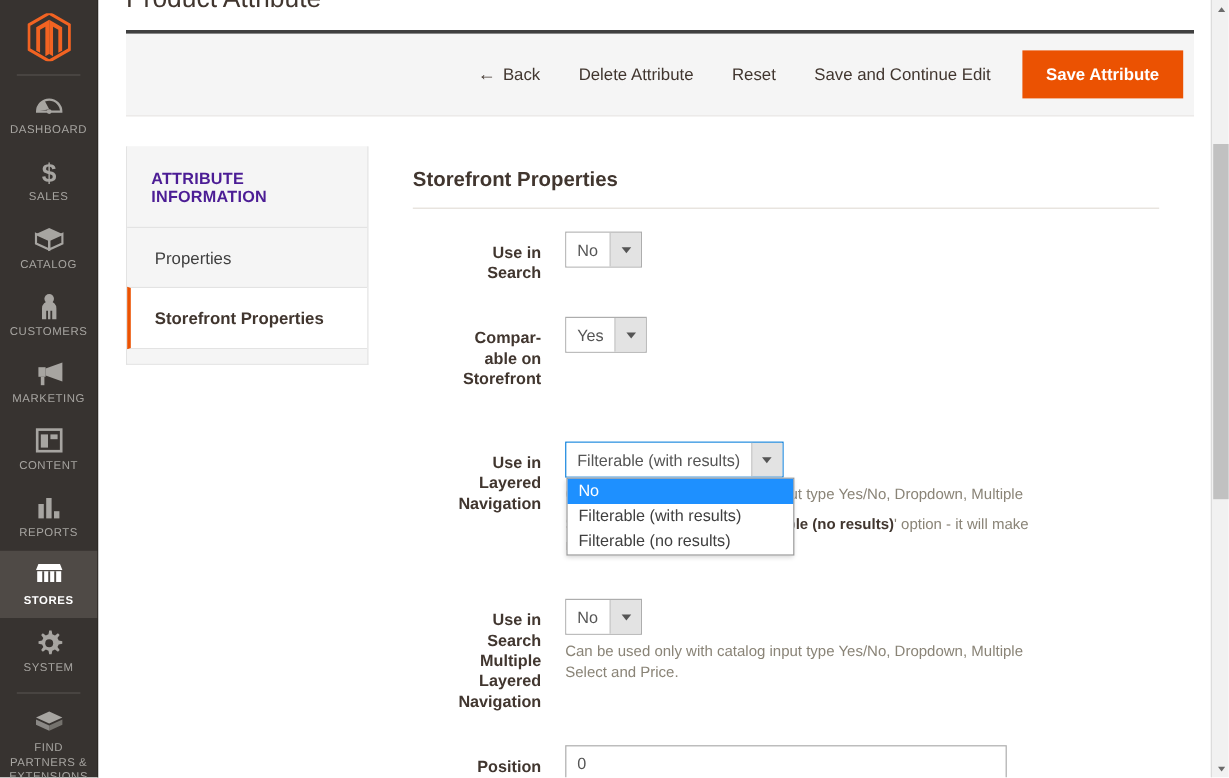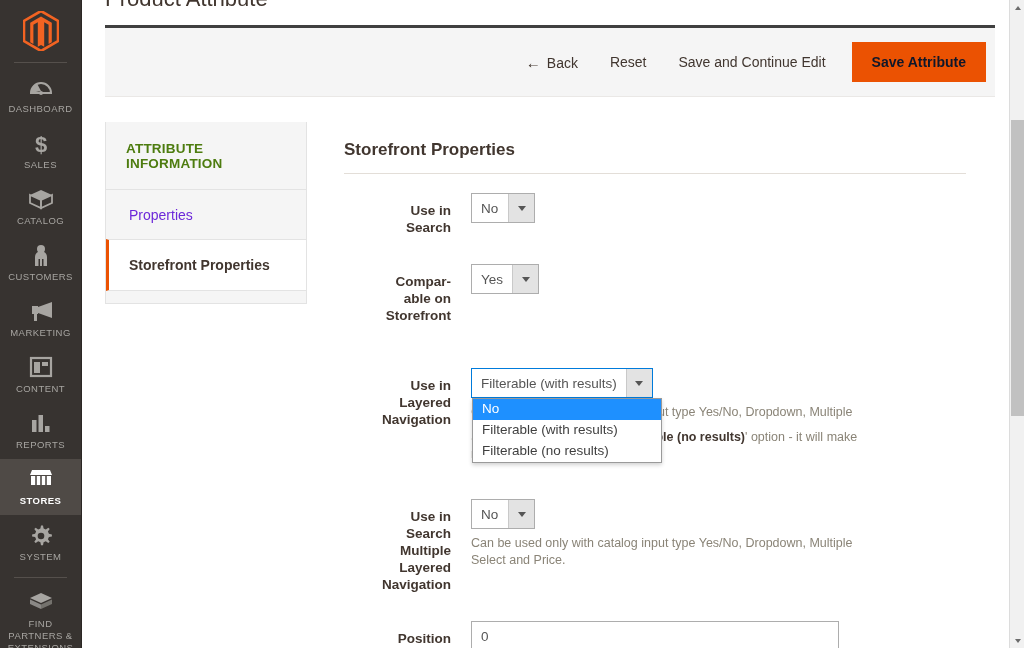--- a/index.html
+++ b/index.html
@@ -105,21 +105,21 @@
     font-family: "Liberation Sans", sans-serif;
     font-size: 14px;
     color: #41362f;
     cursor: pointer;
     padding: 8px 16px;
     white-space: nowrap;
   }
   .tb-btn .arrowglyph { margin-right: 6px; font-size: 15px; }
   .tb-primary {
     background: #eb5202;
-    color: #0f172a;
+    color: #ffffff;
     font-weight: bold;
     font-size: 14px;
     border: none;
     padding: 12px 20px;
     margin-left: 10px;
     cursor: pointer;
     font-family: "Liberation Sans", sans-serif;
     white-space: nowrap;
   }
 
@@ -129,29 +129,29 @@
     left: 23px; top: 122px;
     width: 202px;
     background: #f5f5f5;
     border: 1px solid #e3e3e3;
     border-top: none;
   }
   #attr-nav-title {
     padding: 19px 20px 18px 20px;
     font-size: 13.5px;
     font-weight: bold;
-    color: #4d7c0f;
+    color: #4c1d95;
     letter-spacing: 0.2px;
     border-bottom: 1px solid #e3e3e3;
     background: #f5f5f5;
   }
   .attr-nav-item {
     padding: 17px 20px 17px 20px;
     font-size: 14px;
-    color: #6d28d9;
+    color: #404040;
     cursor: pointer;
     background: #f5f5f5;
     border-left: 3px solid transparent;
   }
   .attr-nav-item.current {
     background: #ffffff;
     color: #41362f;
     font-weight: bold;
     border-left: 3px solid #eb5202;
     border-top: 1px solid #e3e3e3;
@@ -447,20 +447,21 @@
   </div>
 
   <div id="main">
 
     <div id="page-title-sliver">Product Attribute</div>
 
     <div id="toolbar">
       <button class="tb-btn">
         <span class="arrowglyph">←</span><span>Back</span>
       </button>
+      <button class="tb-btn">Delete Attribute</button>
       <button class="tb-btn">Reset</button>
       <button class="tb-btn">Save and Continue Edit</button>
       <button class="tb-primary">Save Attribute</button>
     </div>
 
     <div id="attr-nav">
       <div id="attr-nav-title">ATTRIBUTE INFORMATION</div>
       <div class="attr-nav-item">Properties</div>
       <div class="attr-nav-item current">Storefront Properties</div>
       <div style="height:12px;background:#f5f5f5;"></div>

